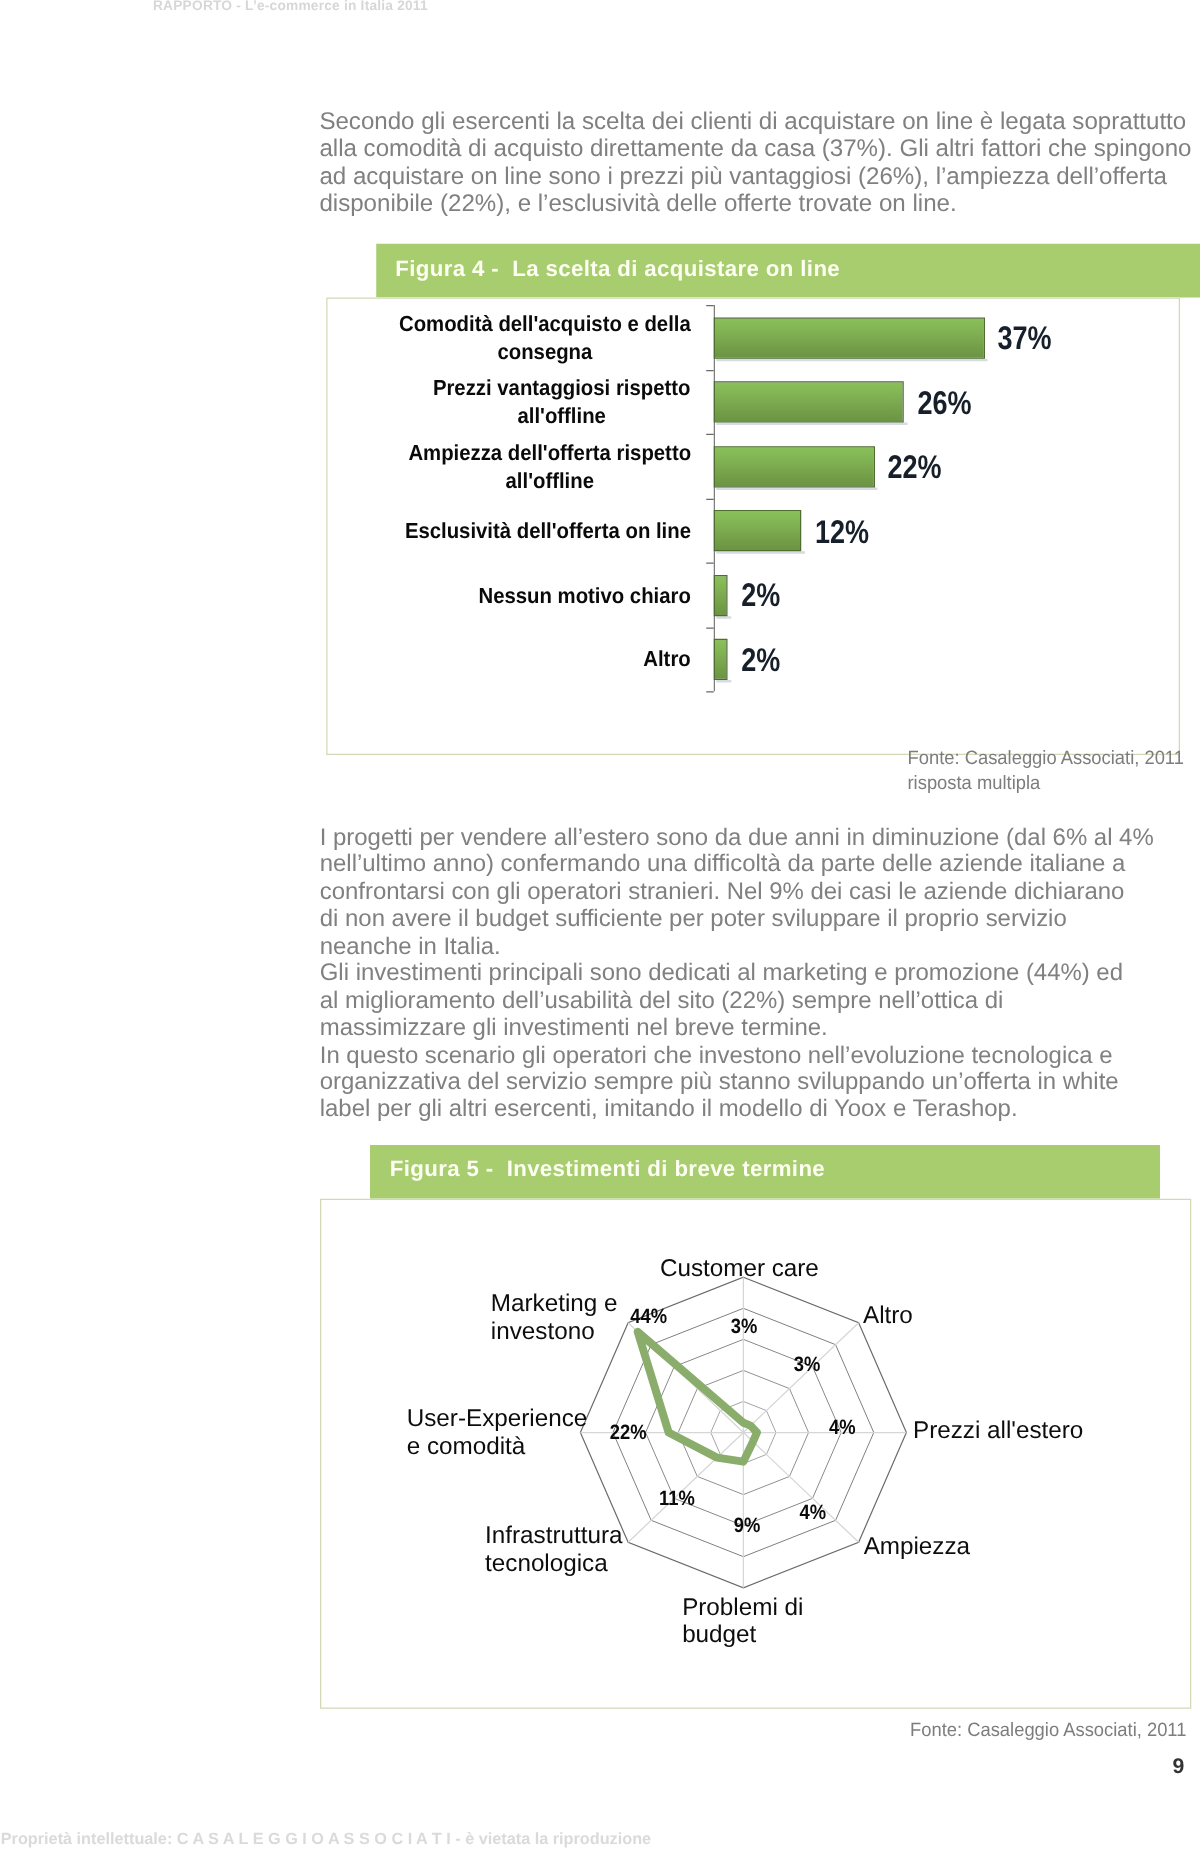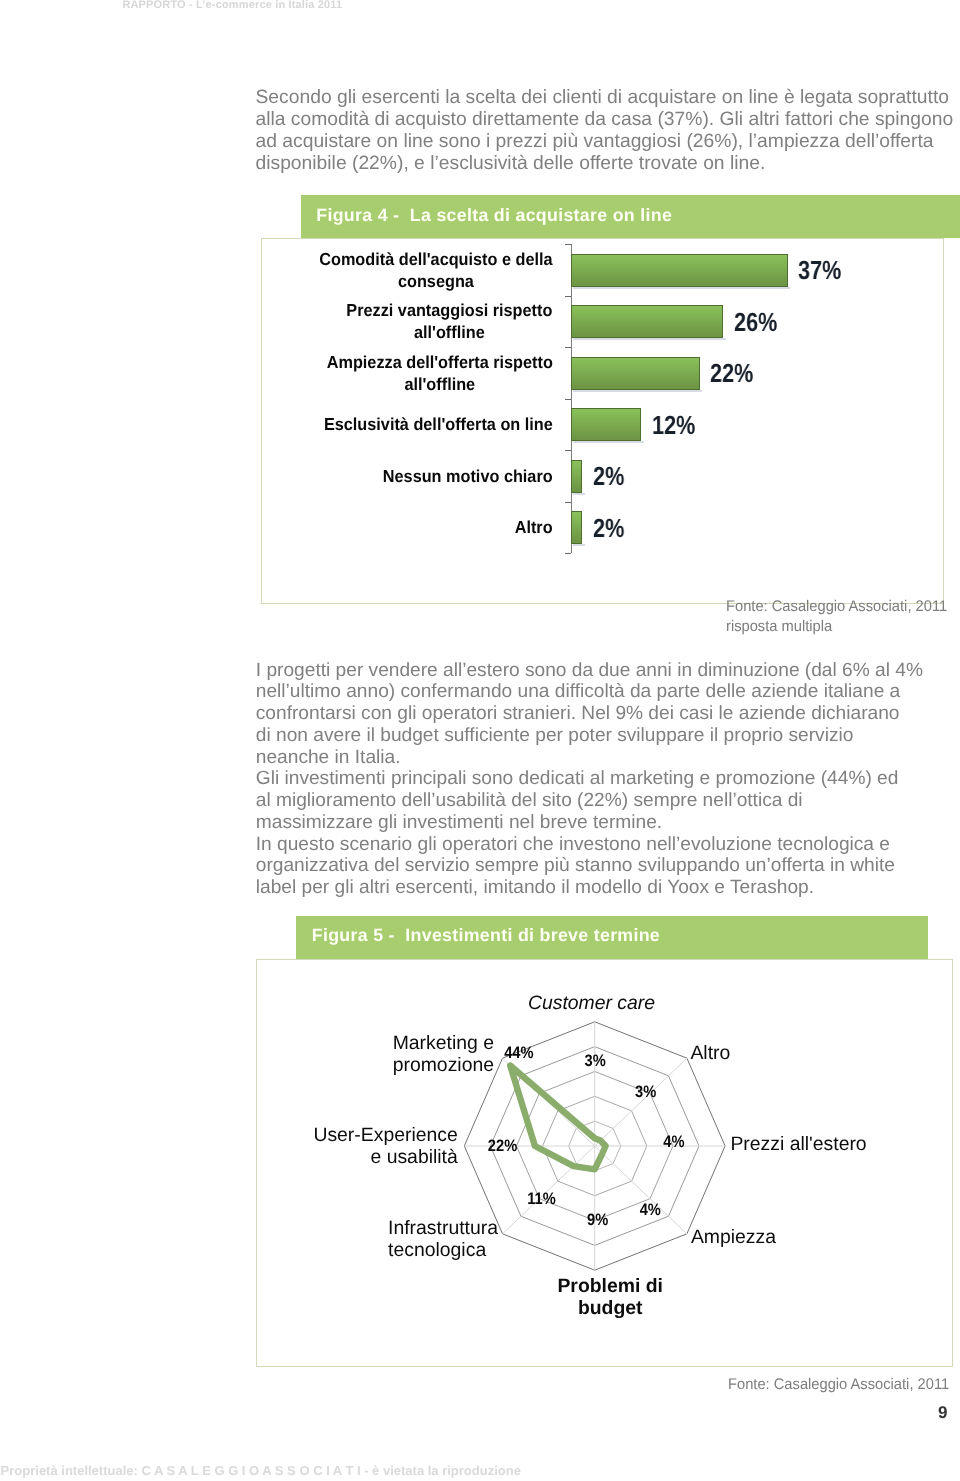--- a/index.html
+++ b/index.html
@@ -165,47 +165,47 @@
         <path d="M594.70 1138.24L600.46 1140.51L605.57 1146.00L602.38 1153.32L594.70 1169.29L573.57 1166.13L534.93 1146.00L510.18 1065.50Z" fill="none" stroke="#8aad6c" stroke-width="6.4" stroke-linejoin="round" stroke-linecap="round"></path>
       </svg>
       <div class="rad-val" style="left: 0px; top: 0px; transform: translate(595.2px, 1061px) translate(-50%, -50%) scaleX(0.885);">3%</div>
       <div class="rad-val" style="left: 0px; top: 0px; transform: translate(645.7px, 1092px) translate(-50%, -50%) scaleX(0.885);">3%</div>
       <div class="rad-val" style="left: 0px; top: 0px; transform: translate(673.9px, 1142.4px) translate(-50%, -50%) scaleX(0.885);">4%</div>
       <div class="rad-val" style="left: 0px; top: 0px; transform: translate(650.3px, 1210px) translate(-50%, -50%) scaleX(0.885);">4%</div>
       <div class="rad-val" style="left: 0px; top: 0px; transform: translate(597.6px, 1220.3px) translate(-50%, -50%) scaleX(0.885);">9%</div>
       <div class="rad-val" style="left: 0px; top: 0px; transform: translate(541.5px, 1198.8px) translate(-50%, -50%) scaleX(0.885);">11%</div>
       <div class="rad-val" style="left: 0px; top: 0px; transform: translate(502.5px, 1146.4px) translate(-50%, -50%) scaleX(0.885);">22%</div>
       <div class="rad-val" style="left: 0px; top: 0px; transform: translate(518.9px, 1053.4px) translate(-50%, -50%) scaleX(0.885);">44%</div>
-      <div class="rad-label" style="text-align: right; left: 0px; top: 0px; transform: translate(591.5px, 1003px) translate(-50%, -50%); font-style: italic;">
+      <div class="rad-label" style="text-align: right; left: 0px; top: 12px; transform: translate(591.5px, 1003px) translate(-50%, -50%);">
         <div>Customer care</div>
       </div>
       <div class="rad-label" style="text-align: left; left: 0px; top: 0px; transform: translate(690.4px, 1052.7px) translate(0%, -50%);">
         <div>Altro</div>
       </div>
       <div class="rad-label" style="text-align: left; left: 0px; top: 0px; transform: translate(730.4px, 1144.4px) translate(0%, -50%);">
         <div>Prezzi all'estero</div>
       </div>
       <div class="rad-label" style="text-align: left; left: 0px; top: 0px; transform: translate(690.9px, 1237.2px) translate(0%, -50%);">
         <div>Ampiezza</div>
       </div>
-      <div class="rad-label" style="text-align: center; left: 16px; top: 0px; transform: translate(594.2px, 1296.8px) translate(-50%, -50%); font-weight: bold;">
+      <div class="rad-label" style="left: 0px; top: 0px; transform: translate(594.2px, 1296.8px) translate(-50%, -50%);">
         <div>Problemi di</div>
         <div>budget</div>
       </div>
       <div class="rad-label" style="left: 0px; top: 0px; transform: translate(498px, 1239.5px) translate(-100%, -50%);">
         <div>Infrastruttura</div>
         <div>tecnologica</div>
       </div>
-      <div class="rad-label" style="text-align: right; left: 0px; top: 0px; transform: translate(457.8px, 1146.2px) translate(-100%, -50%);">
+      <div class="rad-label" style="text-align: left; left: 12px; top: 0px; transform: translate(457.8px, 1146.2px) translate(-100%, -50%);">
         <div>User-Experience</div>
-        <div>e usabilità</div>
+        <div>e comodità</div>
       </div>
       <div class="rad-label" style="text-align: left; left: 3px; top: 0px; transform: translate(491px, 1054.2px) translate(-100%, -50%);">
         <div>Marketing e</div>
-        <div>promozione</div>
+        <div>investono</div>
       </div>
     </div>
   <div class="fonte" id="fig5-fonte">
     <div>Fonte: Casaleggio Associati, 2011</div>
   </div>
 
   <div class="page-num">9</div>
   <div class="foot-legal">Proprietà intellettuale: C A S A L E G G I O  A S S O C I A T I - è vietata la riproduzione</div>
 
 </div>

